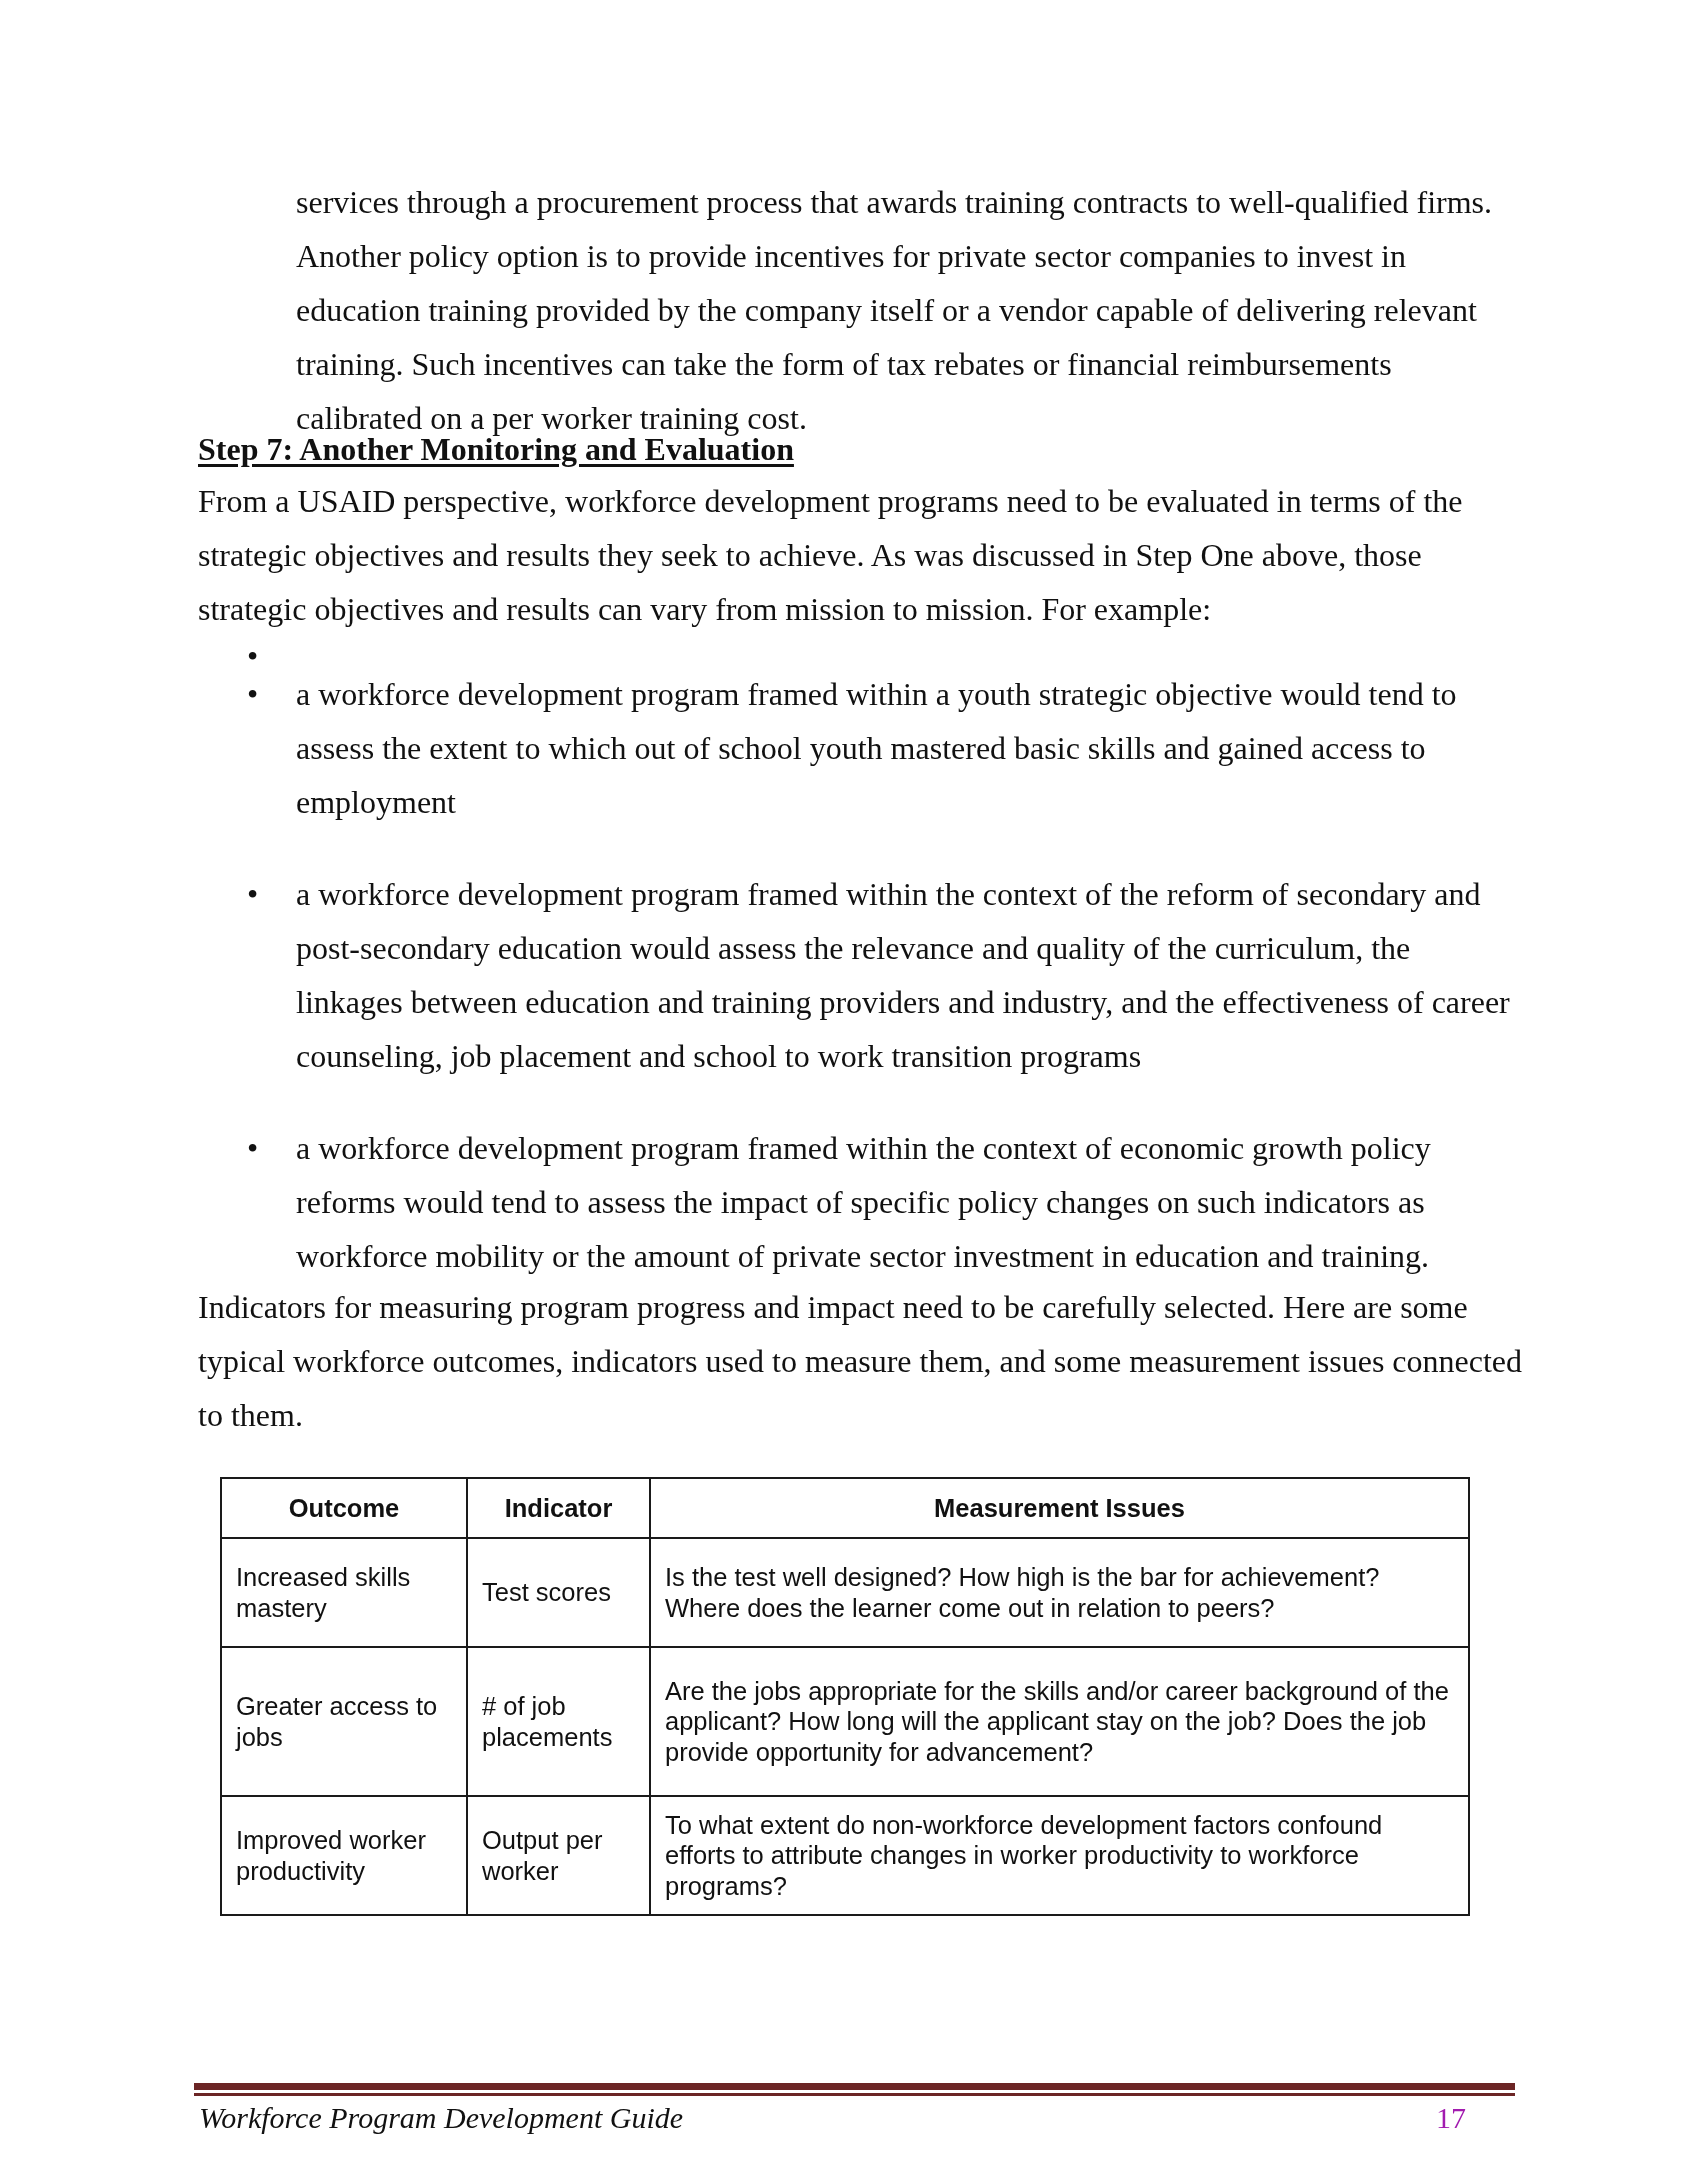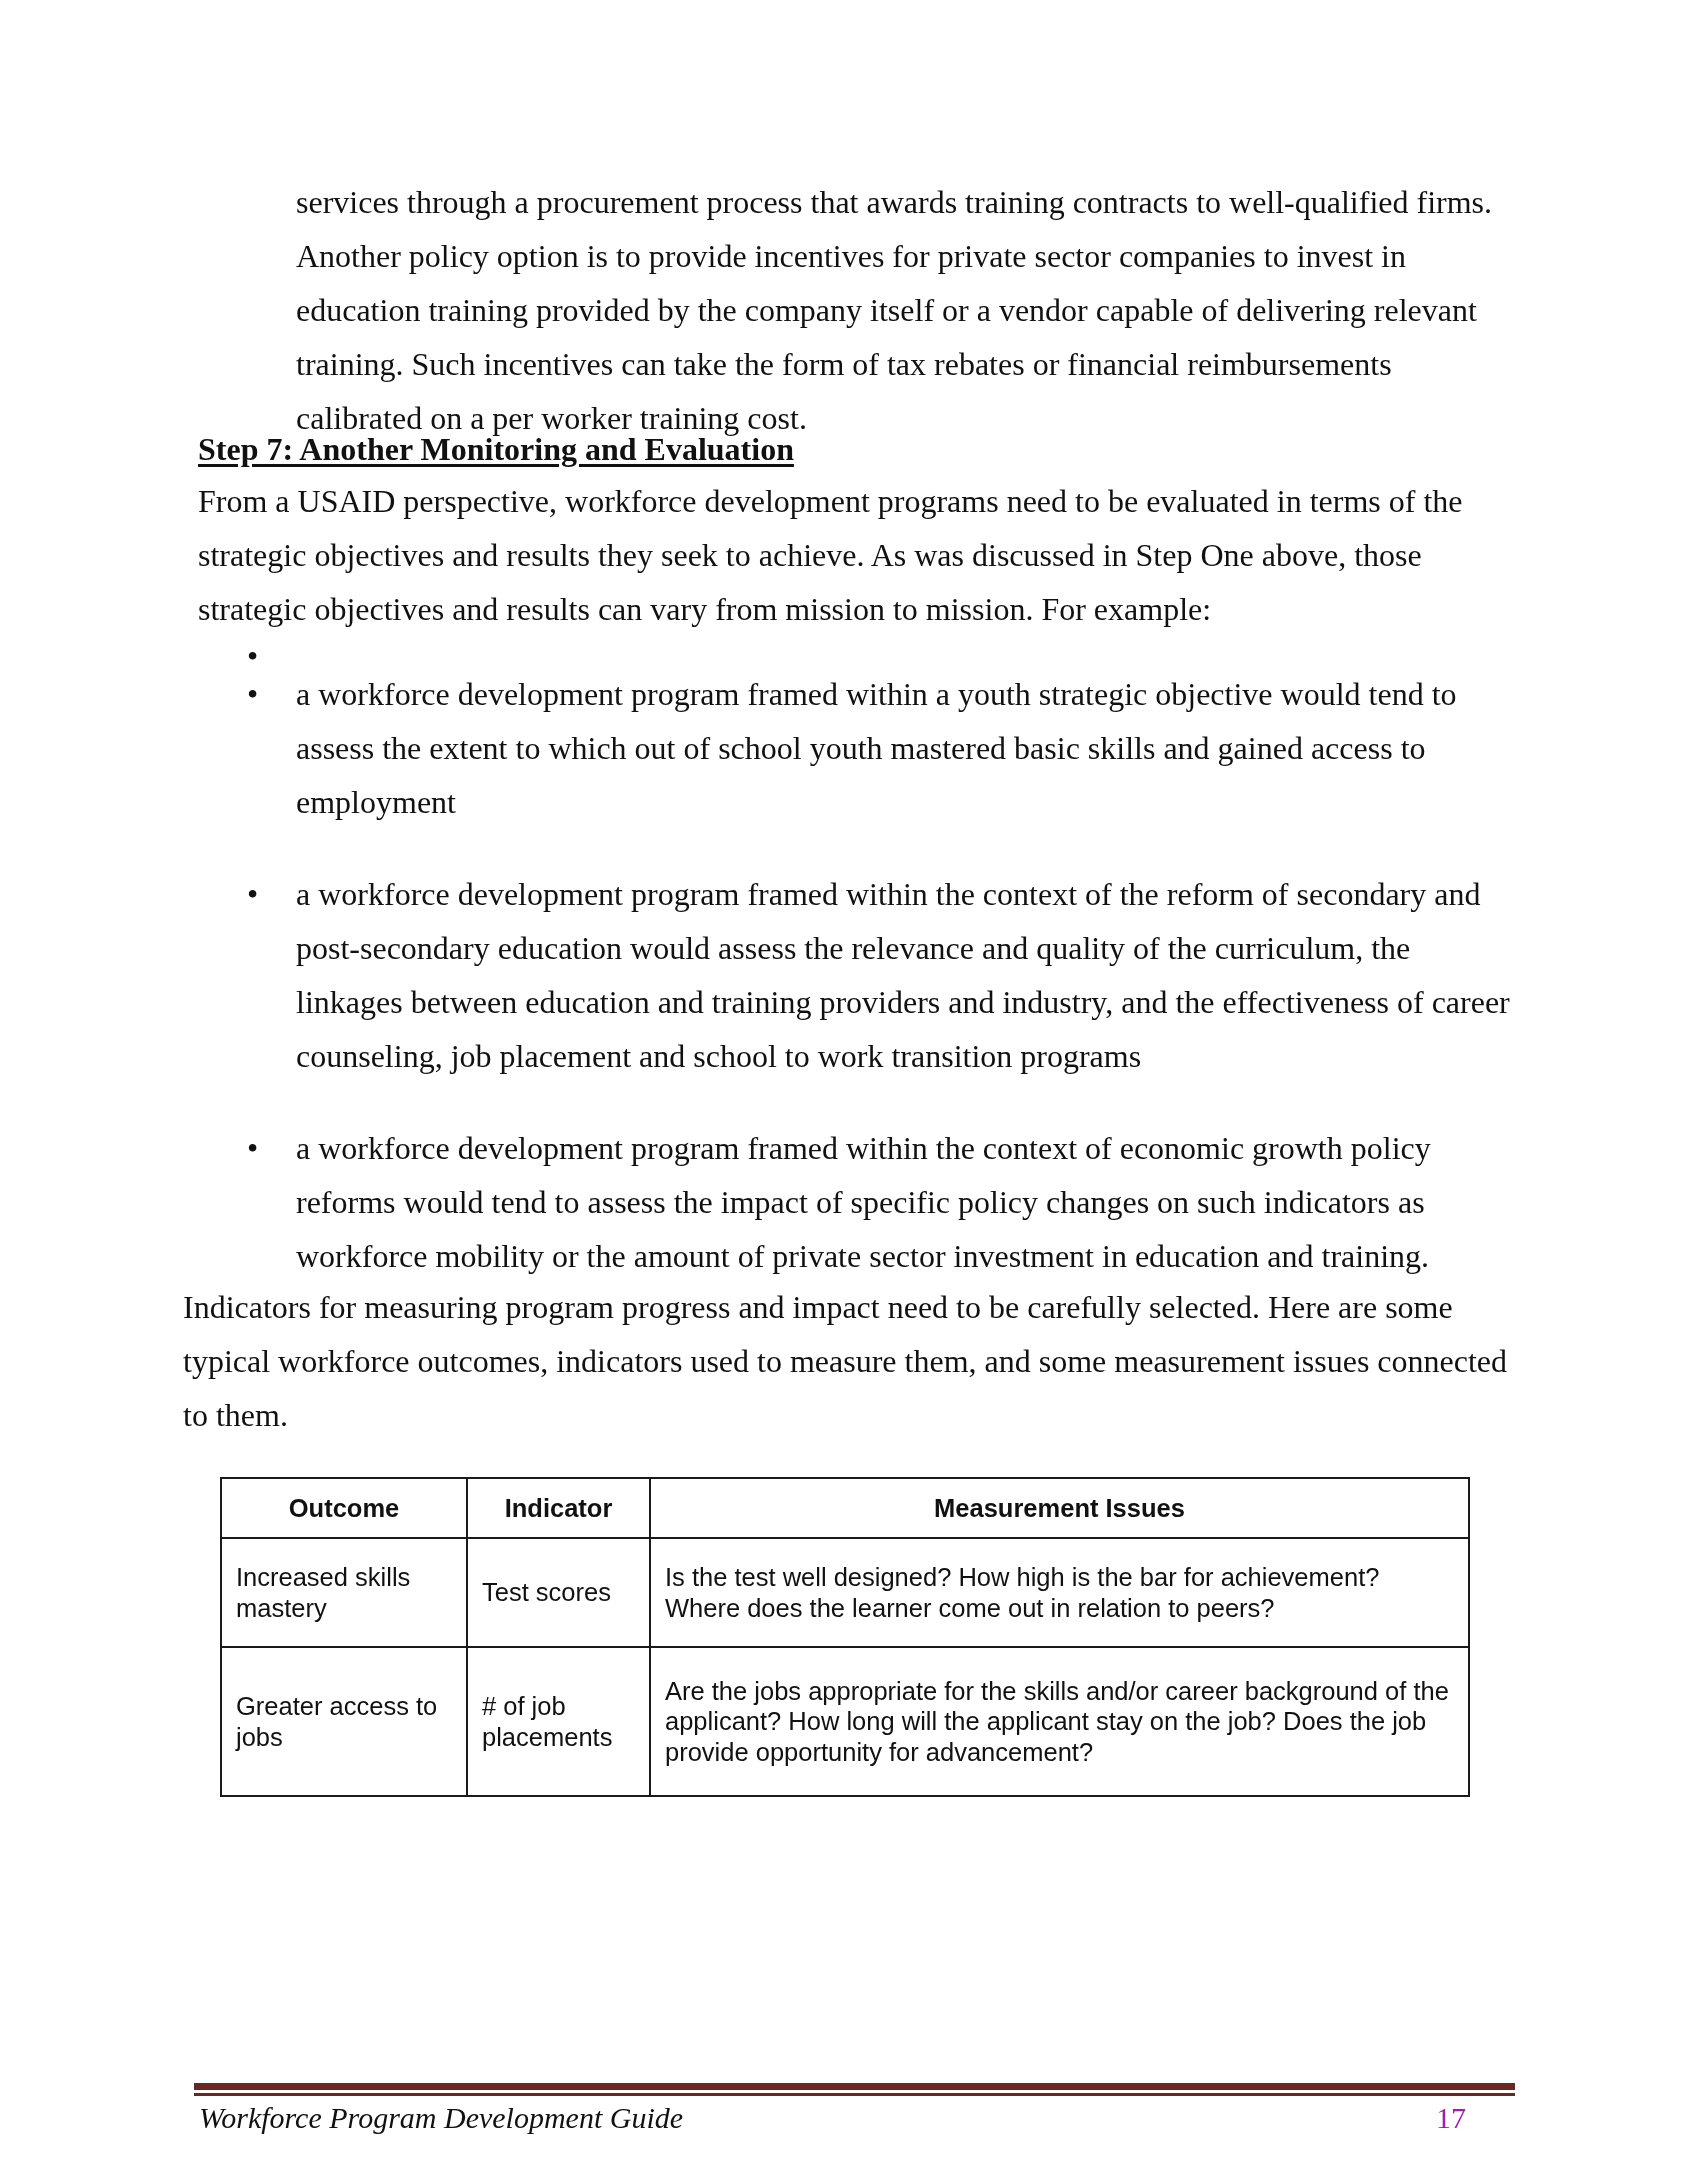--- a/index.html
+++ b/index.html
@@ -10,21 +10,21 @@
   .serif { font-family: "Liberation Serif", "DejaVu Serif", serif; font-size: 32px; line-height: 54px; color: #111; }
   .indent-block { position: absolute; left: 296px; top: 175px; width: 1219px; }
   .heading {
     position: absolute; left: 198px; top: 422px;
     font-weight: bold; text-decoration: underline; text-decoration-thickness: 2.5px; text-underline-offset: 4.1px;
   }
   .intro { position: absolute; left: 198px; top: 474px; width: 1326px; }
   .bullets { position: absolute; left: 198px; top: 629px; width: 1326px; margin: 0; padding: 0; list-style: none; }
   .bullets li { position: relative; padding-left: 98px; margin-bottom: 38px; }
   .bullets li .dot { position: absolute; left: 49px; top: 0; }
-  .closing { position: absolute; left: 183px; top: 1280px; width: 1326px; }
+  .closing { position: absolute; left: 198px; top: 1280px; width: 1326px; }
 
   table.issues {
     position: absolute; left: 220px; top: 1477px; width: 1250px;
     border-collapse: collapse;
     font-family: "Liberation Sans", "DejaVu Sans", sans-serif; font-size: 25.5px; line-height: 30.5px; color: #111;
   }
   table.issues th, table.issues td { border: 2.1px solid #1a1a1a; vertical-align: middle; }
   table.issues th { font-weight: bold; text-align: center; height: 58px; padding: 0 3px; }
   table.issues td { text-align: left; padding: 0 11.5px 0 14px; }
   table.issues tr.r1 td { height: 107px; }
@@ -84,20 +84,25 @@
     <tr class="r1">
       <td>Increased skills mastery</td>
       <td>Test scores</td>
       <td>Is the test well designed? How high is the bar for achievement? Where does the learner come out in relation to peers?</td>
     </tr>
     <tr class="r2">
       <td>Greater access to jobs</td>
       <td># of job placements</td>
       <td>Are the jobs appropriate for the skills and/or career background of the applicant? How long will the applicant stay on the job? Does the job provide opportunity for advancement?</td>
     </tr>
+    <tr class="r3">
+      <td>Improved worker productivity</td>
+      <td>Output per worker</td>
+      <td>To what extent do non-workforce development factors confound efforts to attribute changes in worker productivity to workforce programs?</td>
+    </tr>
   </tbody>
 </table>
 
 <div class="footer-rule-thick"></div>
 <div class="footer-rule-thin"></div>
 <div class="footer-title">Workforce Program Development Guide</div>
 <div class="footer-page">17</div>
 
 
 </body></html>

